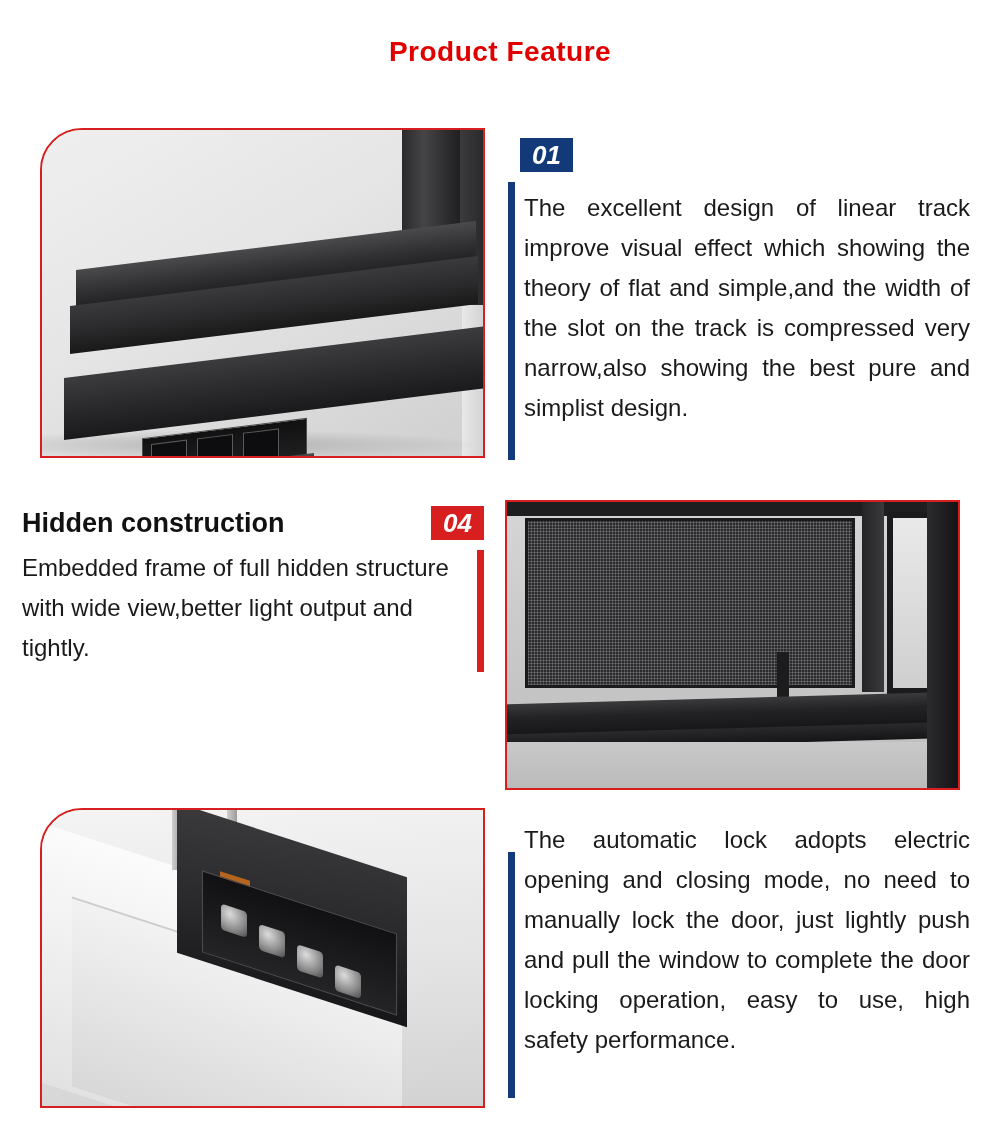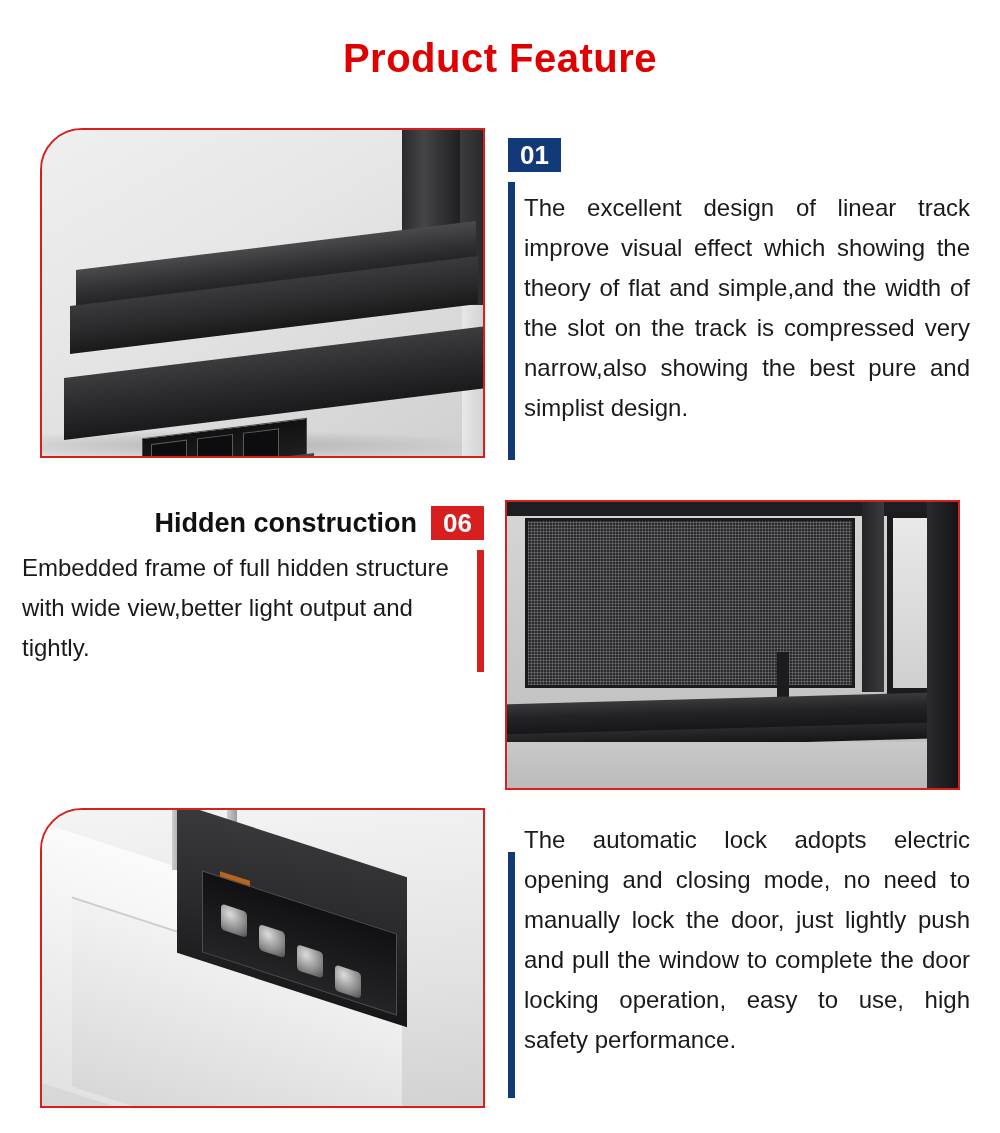--- a/index.html
+++ b/index.html
@@ -18,21 +18,21 @@
     overflow: hidden;
   }
 
   
   .title {
     position: absolute;
     top: 36px;
     left: 0;
     width: 1000px;
     text-align: center;
-    font-size: 40px;
+    font-size: 28px;
     font-weight: bold;
     color: #e00000;
     letter-spacing: 0.5px;
   }
 
   
   .imgbox {
     position: absolute;
     overflow: hidden;
   }
@@ -219,25 +219,27 @@
     background: #b5651d;
     transform: skewY(18deg);
   }
 
   
   .textblock { position: absolute; }
 
   .badge {
     display: inline-block;
     color: #ffffff;
+    font-style: italic;
     font-weight: bold;
     font-size: 26px;
     line-height: 34px;
     padding: 0 12px;
     vertical-align: middle;
+    margin-left: 12px;
   }
   .badge-blue { background: #123a78; }
   .badge-red  { background: #d81f1f; }
 
   .accent-bar {
     position: absolute;
     width: 7px;
   }
   .accent-blue { background: #123a78; }
   .accent-red  { background: #d81f1f; }
@@ -257,21 +259,21 @@
   }
 
   
   .block1 { left: 508px; top: 138px; width: 462px; }
   .block1 .row { display: flex; align-items: center; gap: 16px; }
   .block1 .accent-bar { left: 0px; top: 44px; height: 278px; }
   .block1 .body { padding-left: 16px; margin-top: 16px; }
 
   
   .block2 { left: 22px; top: 506px; width: 462px; text-align: right; }
-  .block2 .row { display: flex; align-items: center; justify-content: flex-end; gap: 14px; }
+  .block2 .row { display: flex; align-items: center; justify-content: space-between; gap: 14px; }
   .block2 .accent-bar { right: 0; left: auto; top: 44px; height: 122px; }
   .block2 .body { padding-right: 4px; margin-top: 8px; text-align: left; }
 
   
   .block3 { left: 508px; top: 808px; width: 462px; }
   .block3 .accent-bar { left: 0; top: 44px; height: 246px; }
   .block3 .body { padding-left: 16px; margin-top: 12px; }
 </style>
 </head>
 <body>
@@ -305,21 +307,21 @@
     <div class="row">
       <span class="badge badge-blue">01</span>
     </div>
     <div class="body">The excellent design of linear track improve visual effect which showing the theory of  flat and simple,and the width of the slot on the track is compressed very narrow,also showing the best pure and simplist design.</div>
   </div>
 
   <div class="textblock block2">
     <div class="accent-bar accent-red"></div>
     <div class="row">
       <span class="heading">Hidden construction</span>
-      <span class="badge badge-red">06</span>
+      <span class="badge badge-red">04</span>
     </div>
     <div class="body">Embedded frame of full hidden structure with wide view,better light output and tightly.</div>
   </div>
 
   <div class="imgbox photo2">
     <div class="inner">
       <div class="p2-wall"></div>
       <div class="p2-frame-top"></div>
       <div class="p2-mesh"></div>
       <div class="p2-mullion"></div>

